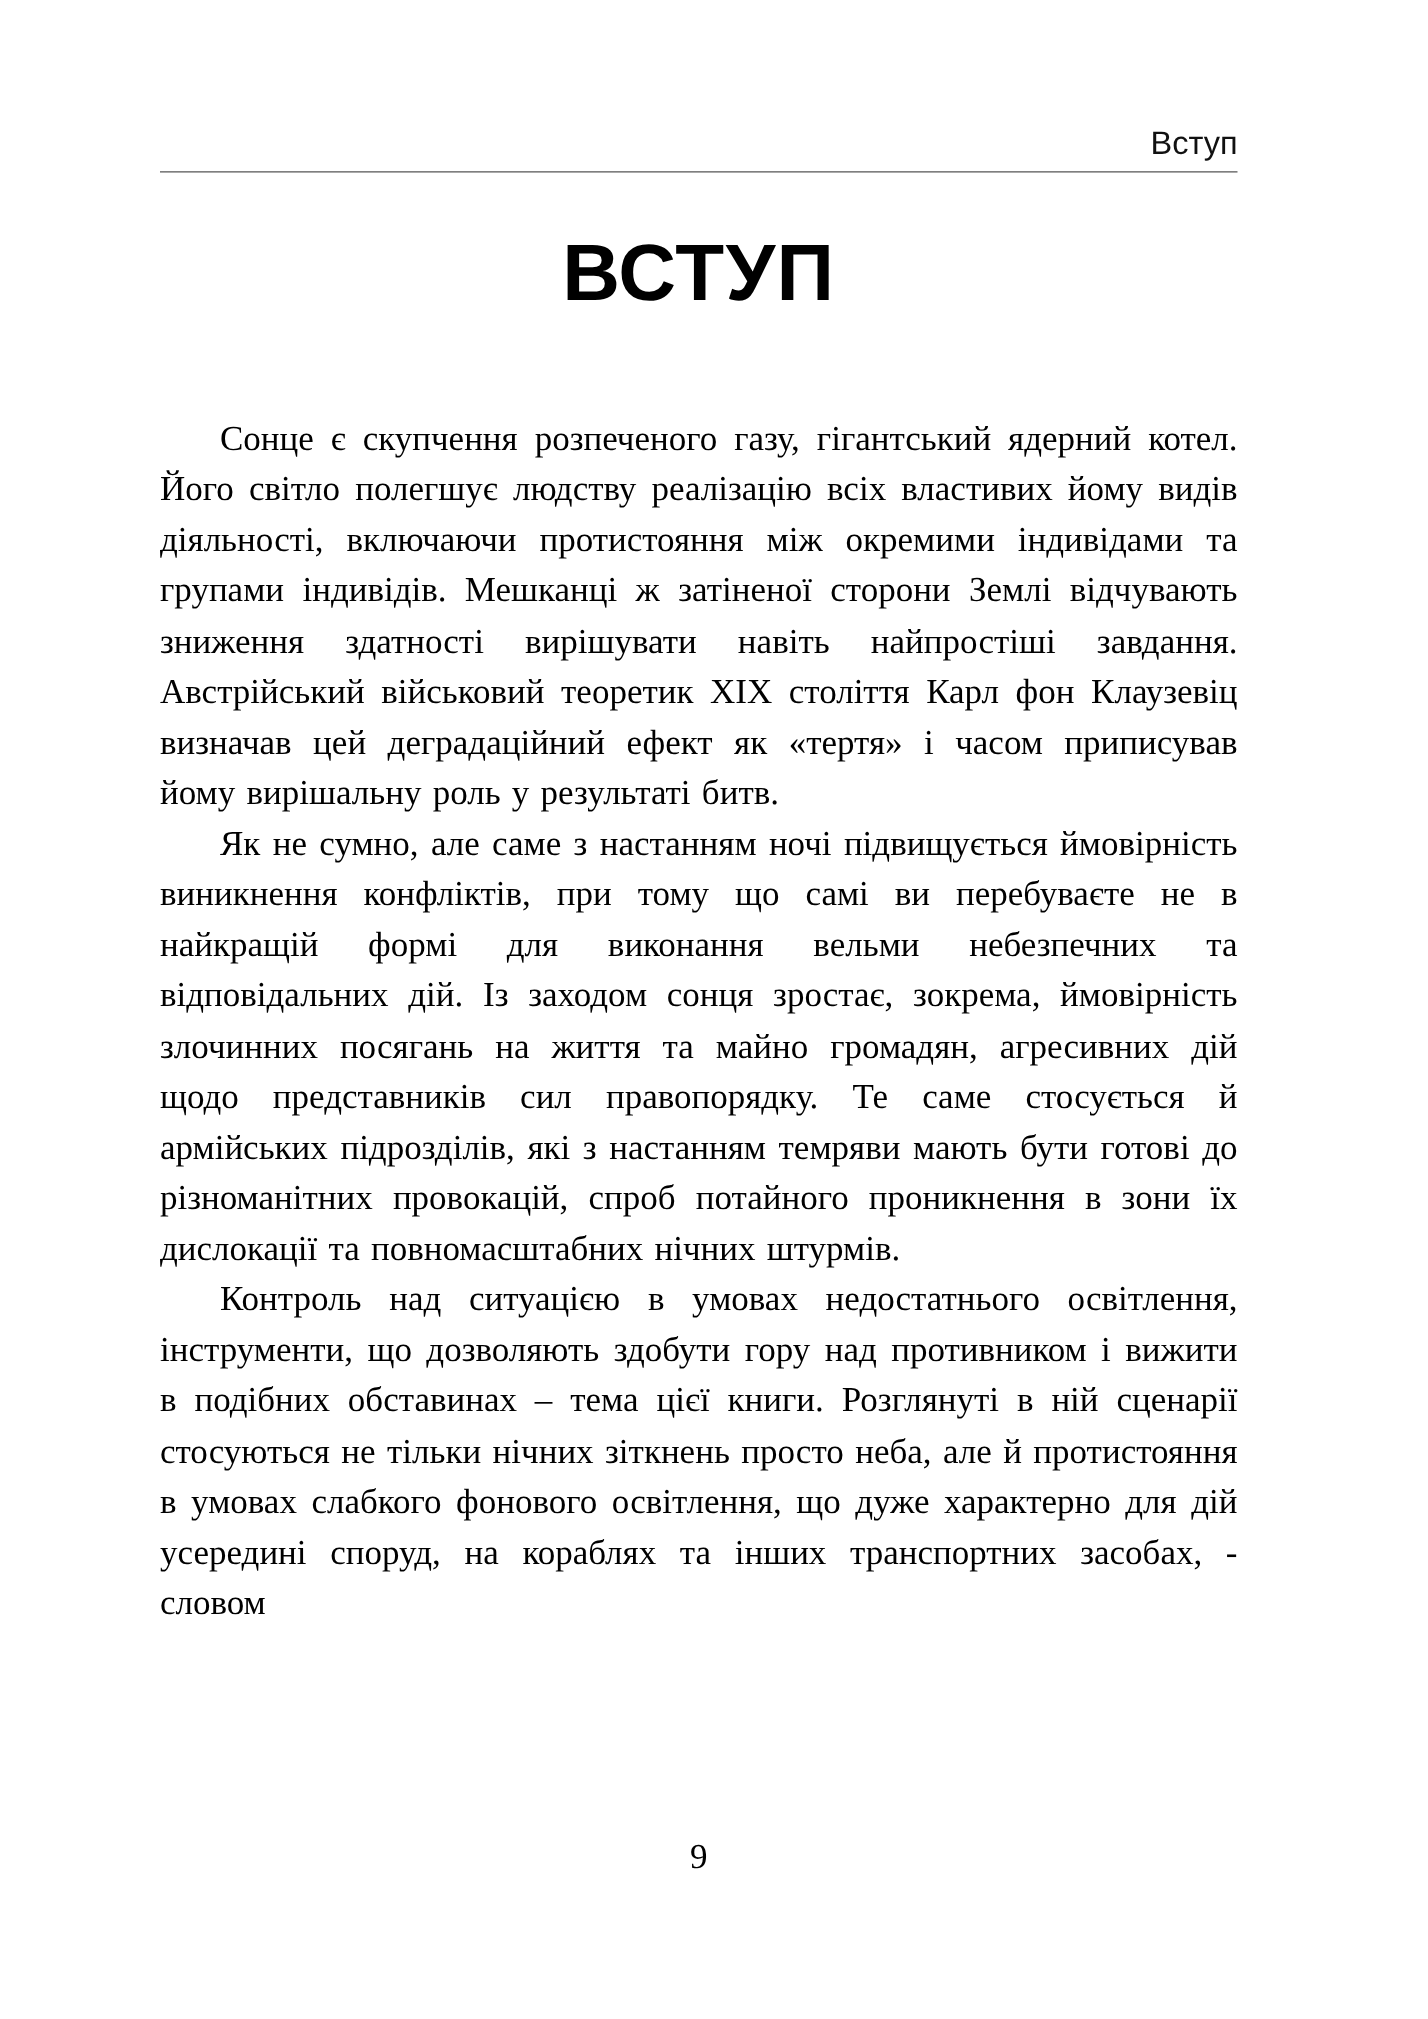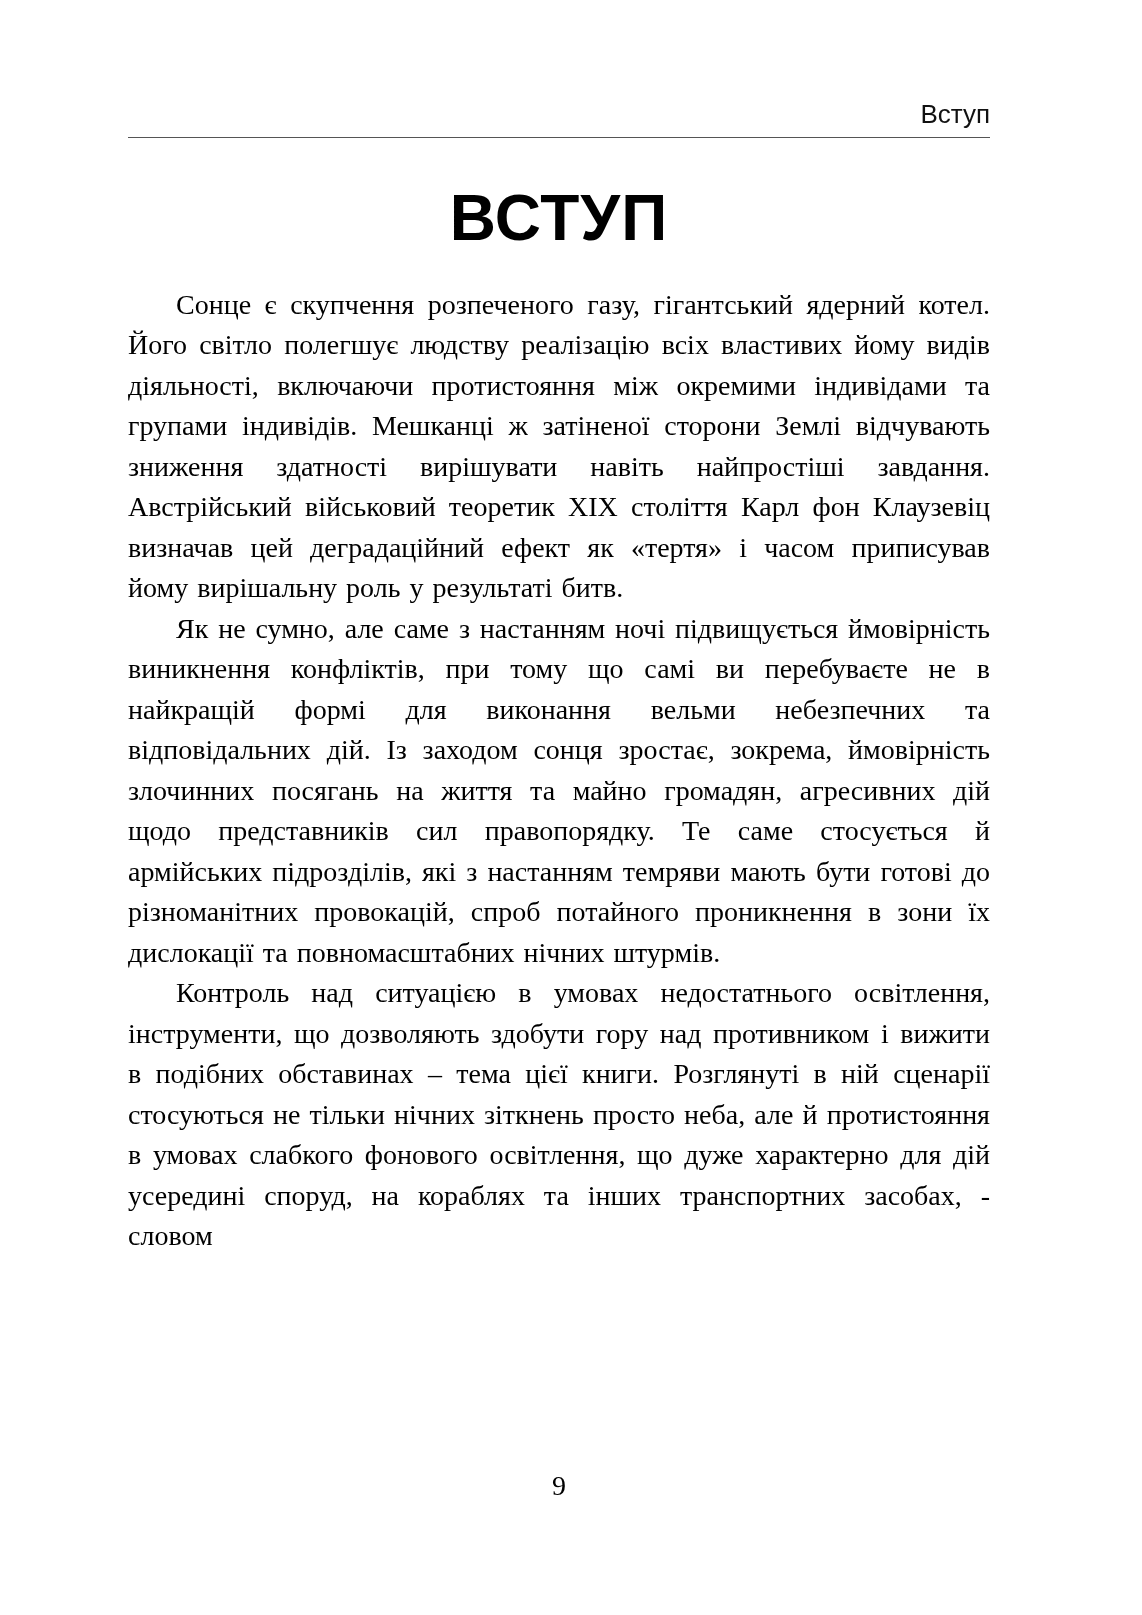--- a/index.html
+++ b/index.html
@@ -36,21 +36,21 @@
     margin: 38px 0 0 0;
     text-align: center;
     font-family: "Liberation Sans", sans-serif;
     font-weight: 700;
     font-size: 64px;
     line-height: 1.0;
     letter-spacing: 1px;
     color: #000000;
   }
   .body-text {
-    margin-top: 35px;
+    margin-top: 82px;
     font-size: 28px;
     line-height: 40.5px;
     text-align: justify;
   }
   .body-text p {
     margin: 0;
     padding: 0;
     text-indent: 48px;
     word-spacing: 2px;
   }

